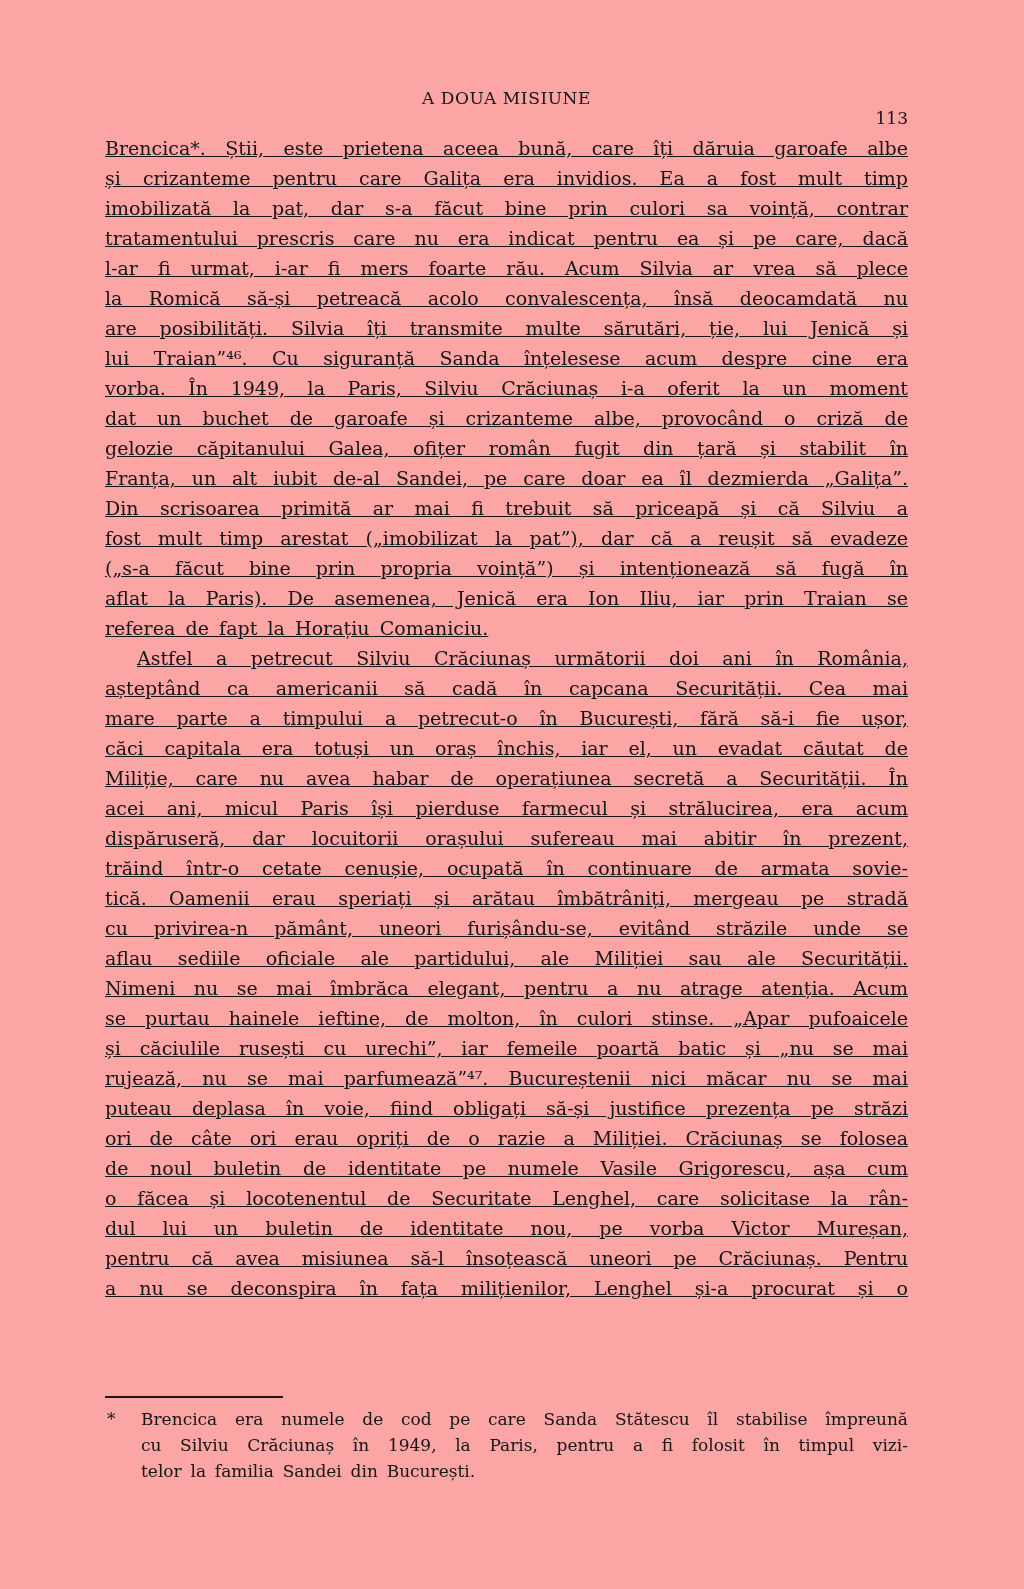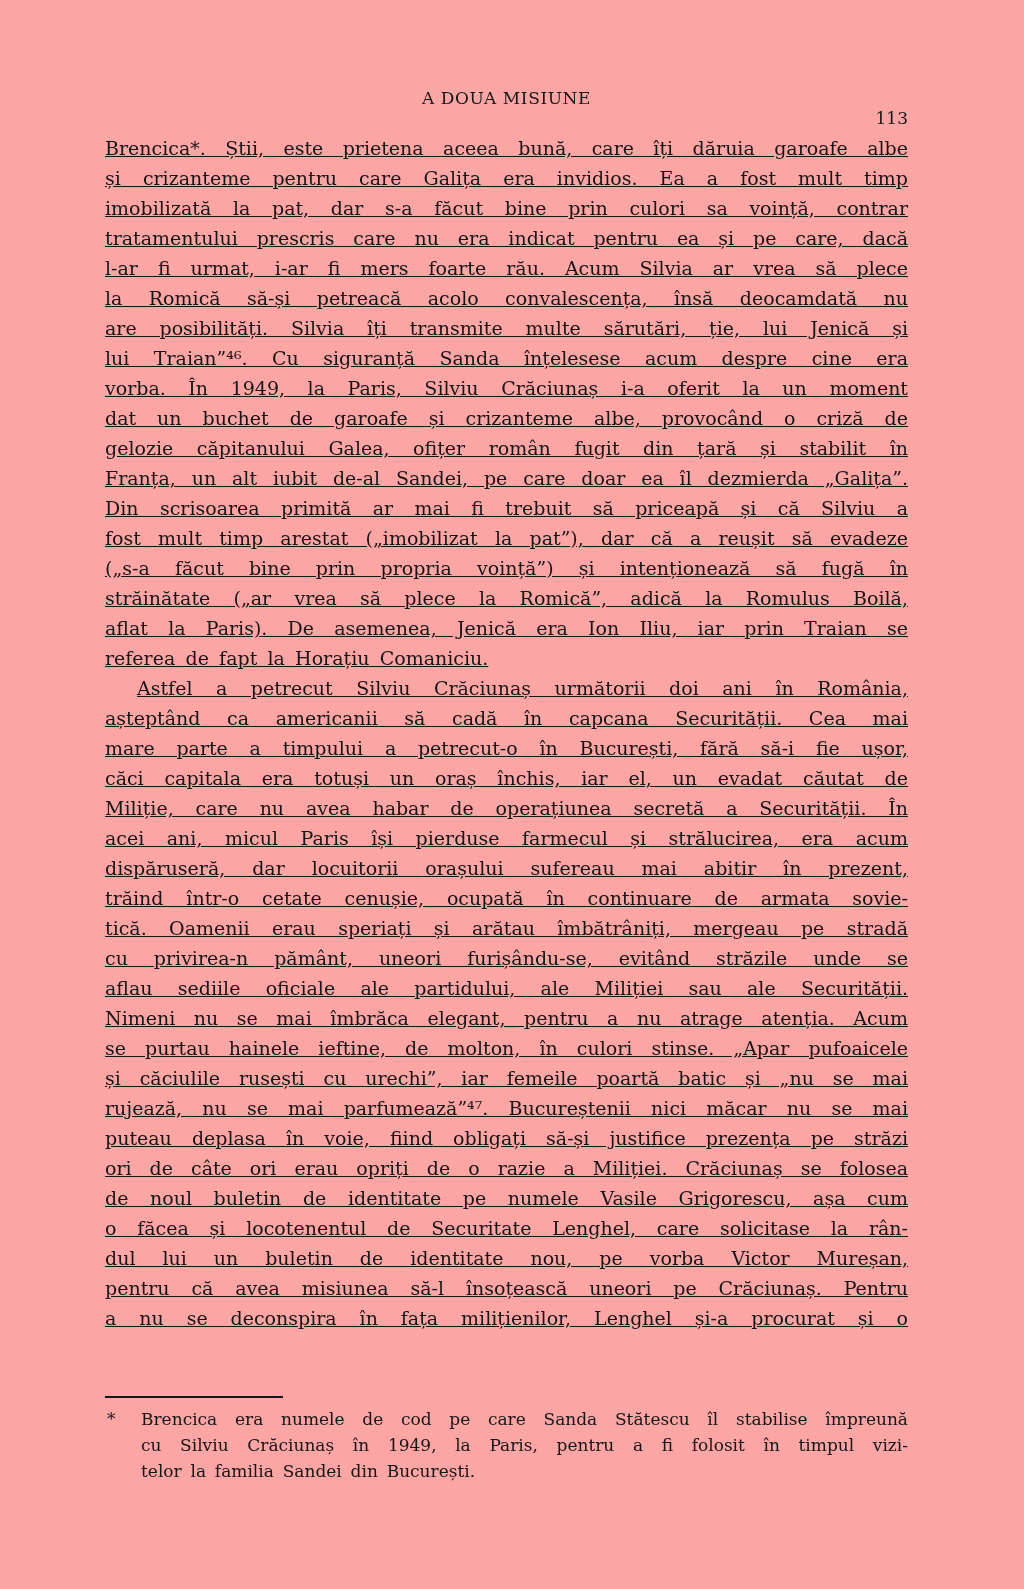--- a/index.html
+++ b/index.html
@@ -104,21 +104,20 @@
       <div class="line">la Romică să-și petreacă acolo convalescența, însă deocamdată nu</div>
       <div class="line">are posibilități. Silvia îți transmite multe sărutări, ție, lui Jenică și</div>
       <div class="line">lui Traian”⁴⁶. Cu siguranță Sanda înțelesese acum despre cine era</div>
       <div class="line">vorba. În 1949, la Paris, Silviu Crăciunaș i-a oferit la un moment</div>
       <div class="line">dat un buchet de garoafe și crizanteme albe, provocând o criză de</div>
       <div class="line">gelozie căpitanului Galea, ofițer român fugit din țară și stabilit în</div>
       <div class="line">Franța, un alt iubit de-al Sandei, pe care doar ea îl dezmierda „Galița”.</div>
       <div class="line">Din scrisoarea primită ar mai fi trebuit să priceapă și că Silviu a</div>
       <div class="line">fost mult timp arestat („imobilizat la pat”), dar că a reușit să evadeze</div>
       <div class="line">(„s-a făcut bine prin propria voință”) și intenționează să fugă în</div>
-      <div class="line">străinătate („ar vrea să plece la Romică”, adică la Romulus Boilă,</div>
       <div class="line">aflat la Paris). De asemenea, Jenică era Ion Iliu, iar prin Traian se</div>
       <div class="line short">referea de fapt la Horațiu Comaniciu.</div>
       <div class="line indent">Astfel a petrecut Silviu Crăciunaș următorii doi ani în România,</div>
       <div class="line">așteptând ca americanii să cadă în capcana Securității. Cea mai</div>
       <div class="line">mare parte a timpului a petrecut-o în București, fără să-i fie ușor,</div>
       <div class="line">căci capitala era totuși un oraș închis, iar el, un evadat căutat de</div>
       <div class="line">Miliție, care nu avea habar de operațiunea secretă a Securității. În</div>
       <div class="line">acei ani, micul Paris își pierduse farmecul și strălucirea, era acum</div>
       <div class="line">dispăruseră, dar locuitorii orașului sufereau mai abitir în prezent,</div>
       <div class="line">trăind într-o cetate cenușie, ocupată în continuare de armata sovie-</div>

